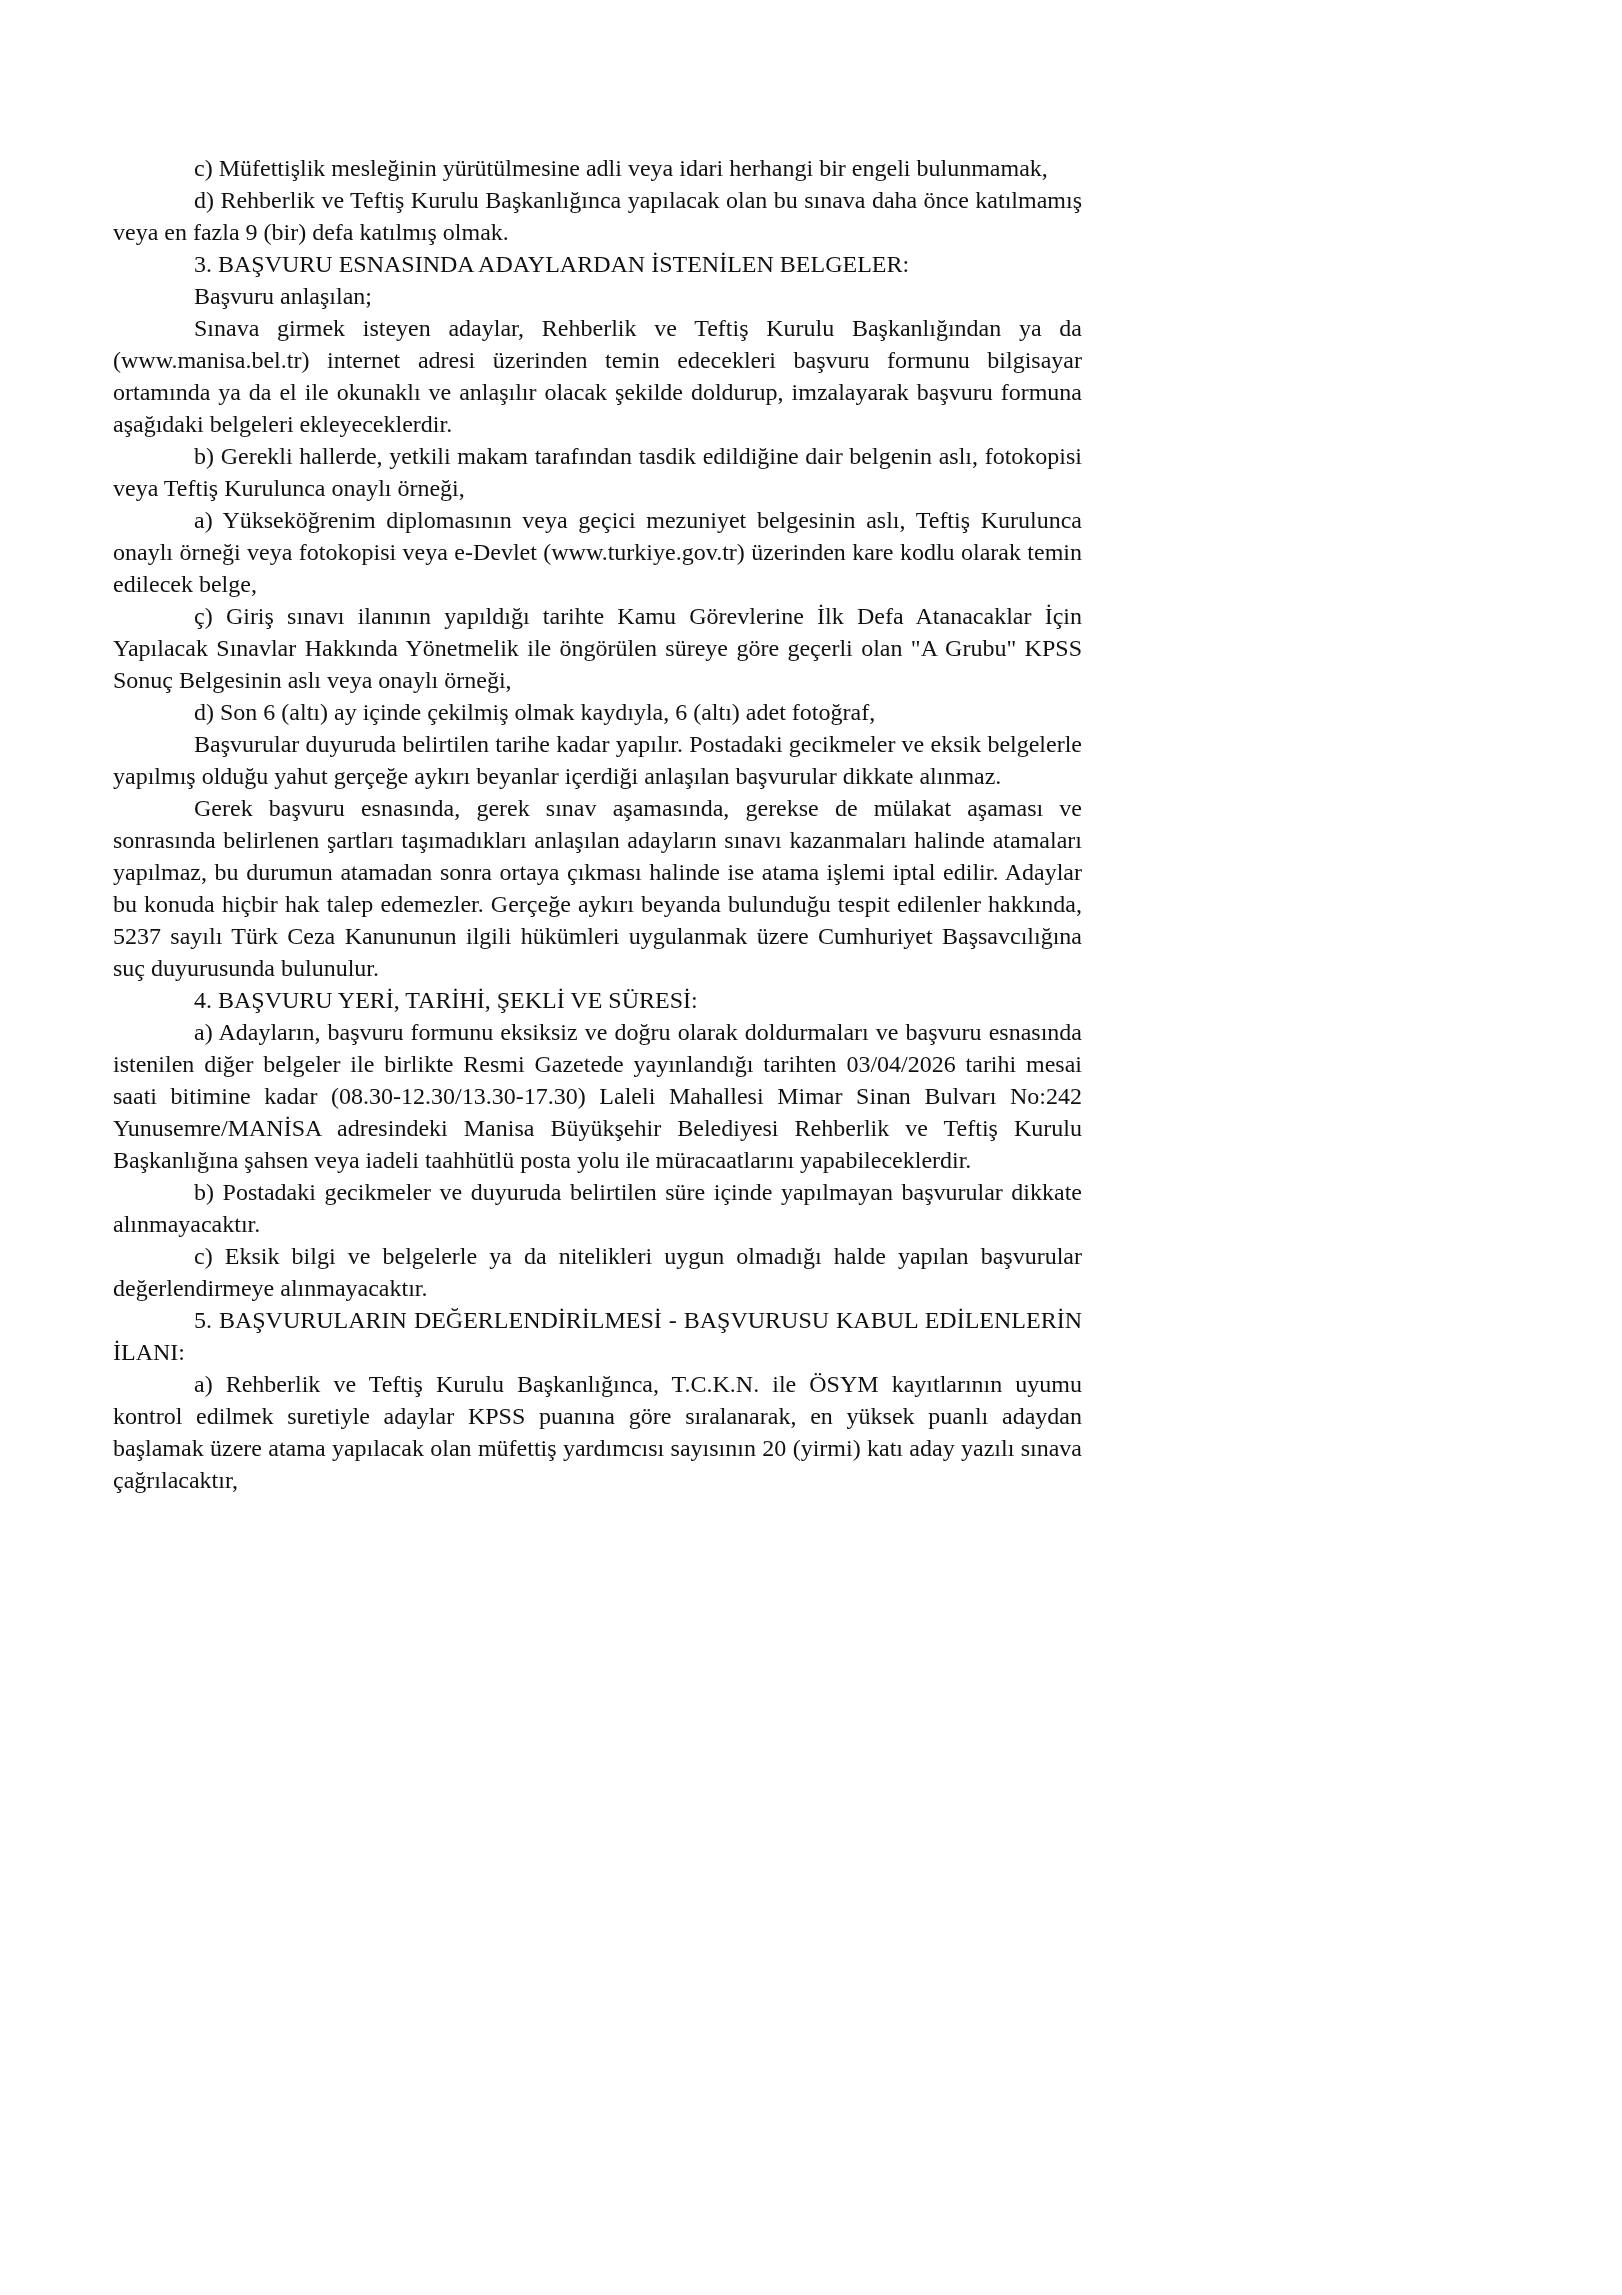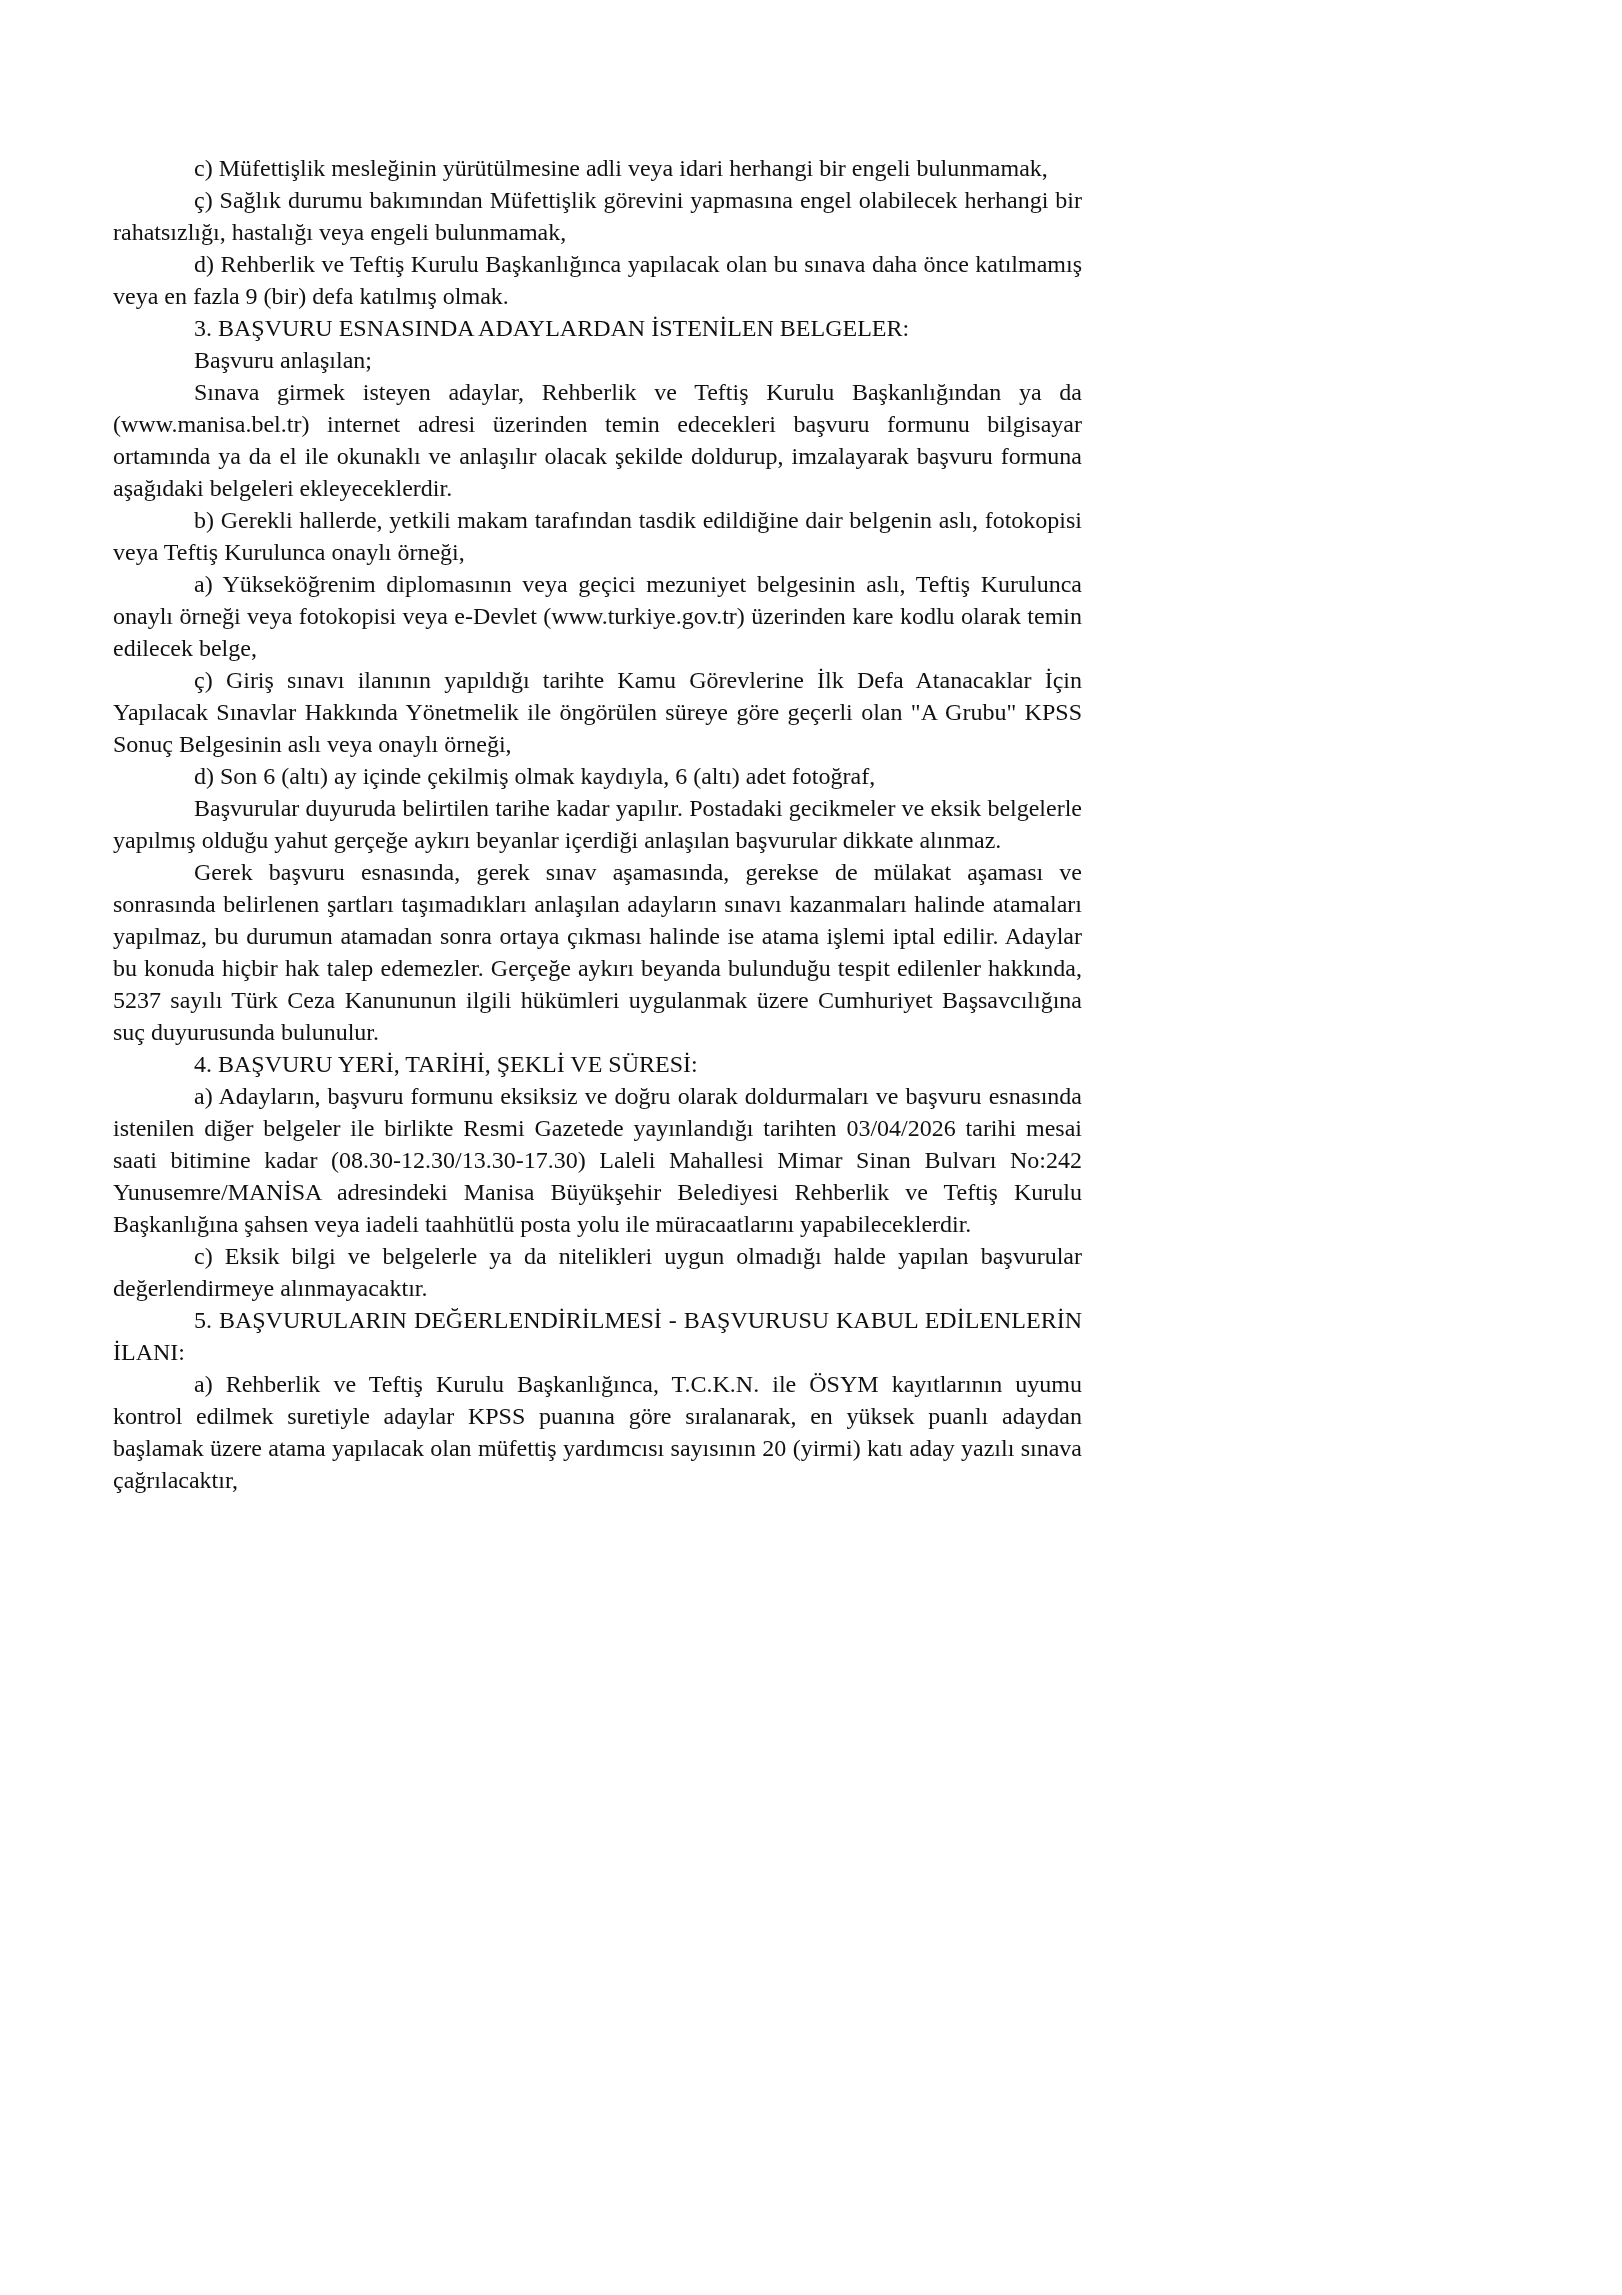--- a/index.html
+++ b/index.html
@@ -39,31 +39,31 @@
   .para.last-left {
     text-align-last: left;
   }
 </style>
 </head>
 <body>
 
 <div class="page">
   <div class="text-block">
     <p class="para last-left">c) Müfettişlik mesleğinin yürütülmesine adli veya idari herhangi bir engeli bulunmamak,</p>
-    <p class="para last-left">ç) Sağlık durumu bakımından Müfettişlik görevini yapmasına engel olabilecek herhangi bir rahatsızlığı, hastalığı veya engeli bulunmamak,</p>
     <p class="para last-left">d) Rehberlik ve Teftiş Kurulu Başkanlığınca yapılacak olan bu sınava daha önce katılmamış veya en fazla 9 (bir) defa katılmış olmak.</p>
     <p class="para last-left">3. BAŞVURU ESNASINDA ADAYLARDAN İSTENİLEN BELGELER:</p>
     <p class="para last-left">Başvuru anlaşılan;</p>
     <p class="para last-left">Sınava girmek isteyen adaylar, Rehberlik ve Teftiş Kurulu Başkanlığından ya da (www.manisa.bel.tr) internet adresi üzerinden temin edecekleri başvuru formunu bilgisayar ortamında ya da el ile okunaklı ve anlaşılır olacak şekilde doldurup, imzalayarak başvuru formuna aşağıdaki belgeleri ekleyeceklerdir.</p>
     <p class="para last-left">b) Gerekli hallerde, yetkili makam tarafından tasdik edildiğine dair belgenin aslı, fotokopisi veya Teftiş Kurulunca onaylı örneği,</p>
     <p class="para last-left">a) Yükseköğrenim diplomasının veya geçici mezuniyet belgesinin aslı, Teftiş Kurulunca onaylı örneği veya fotokopisi veya e-Devlet (www.turkiye.gov.tr) üzerinden kare kodlu olarak temin edilecek belge,</p>
     <p class="para last-left">ç) Giriş sınavı ilanının yapıldığı tarihte Kamu Görevlerine İlk Defa Atanacaklar İçin Yapılacak Sınavlar Hakkında Yönetmelik ile öngörülen süreye göre geçerli olan "A Grubu" KPSS Sonuç Belgesinin aslı veya onaylı örneği,</p>
     <p class="para last-left">d) Son 6 (altı) ay içinde çekilmiş olmak kaydıyla, 6 (altı) adet fotoğraf,</p>
     <p class="para last-left">Başvurular duyuruda belirtilen tarihe kadar yapılır. Postadaki gecikmeler ve eksik belgelerle yapılmış olduğu yahut gerçeğe aykırı beyanlar içerdiği anlaşılan başvurular dikkate alınmaz.</p>
     <p class="para last-left">Gerek başvuru esnasında, gerek sınav aşamasında, gerekse de mülakat aşaması ve sonrasında belirlenen şartları taşımadıkları anlaşılan adayların sınavı kazanmaları halinde atamaları yapılmaz, bu durumun atamadan sonra ortaya çıkması halinde ise atama işlemi iptal edilir. Adaylar bu konuda hiçbir hak talep edemezler. Gerçeğe aykırı beyanda bulunduğu tespit edilenler hakkında, 5237 sayılı Türk Ceza Kanununun ilgili hükümleri uygulanmak üzere Cumhuriyet Başsavcılığına suç duyurusunda bulunulur.</p>
     <p class="para last-left">4. BAŞVURU YERİ, TARİHİ, ŞEKLİ VE SÜRESİ:</p>
     <p class="para last-left">a) Adayların, başvuru formunu eksiksiz ve doğru olarak doldurmaları ve başvuru esnasında istenilen diğer belgeler ile birlikte Resmi Gazetede yayınlandığı tarihten 03/04/2026 tarihi mesai saati bitimine kadar (08.30-12.30/13.30-17.30) Laleli Mahallesi Mimar Sinan Bulvarı No:242 Yunusemre/MANİSA adresindeki Manisa Büyükşehir Belediyesi Rehberlik ve Teftiş Kurulu Başkanlığına şahsen veya iadeli taahhütlü posta yolu ile müracaatlarını yapabileceklerdir.</p>
+    <p class="para last-left">b) Postadaki gecikmeler ve duyuruda belirtilen süre içinde yapılmayan başvurular dikkate alınmayacaktır.</p>
     <p class="para last-left">c) Eksik bilgi ve belgelerle ya da nitelikleri uygun olmadığı halde yapılan başvurular değerlendirmeye alınmayacaktır.</p>
     <p class="para last-left">5. BAŞVURULARIN DEĞERLENDİRİLMESİ - BAŞVURUSU KABUL EDİLENLERİN İLANI:</p>
     <p class="para last-left">a) Rehberlik ve Teftiş Kurulu Başkanlığınca, T.C.K.N. ile ÖSYM kayıtlarının uyumu kontrol edilmek suretiyle adaylar KPSS puanına göre sıralanarak, en yüksek puanlı adaydan başlamak üzere atama yapılacak olan müfettiş yardımcısı sayısının 20 (yirmi) katı aday yazılı sınava çağrılacaktır,</p>
   </div>
 </div>
 
 
 </body></html>

